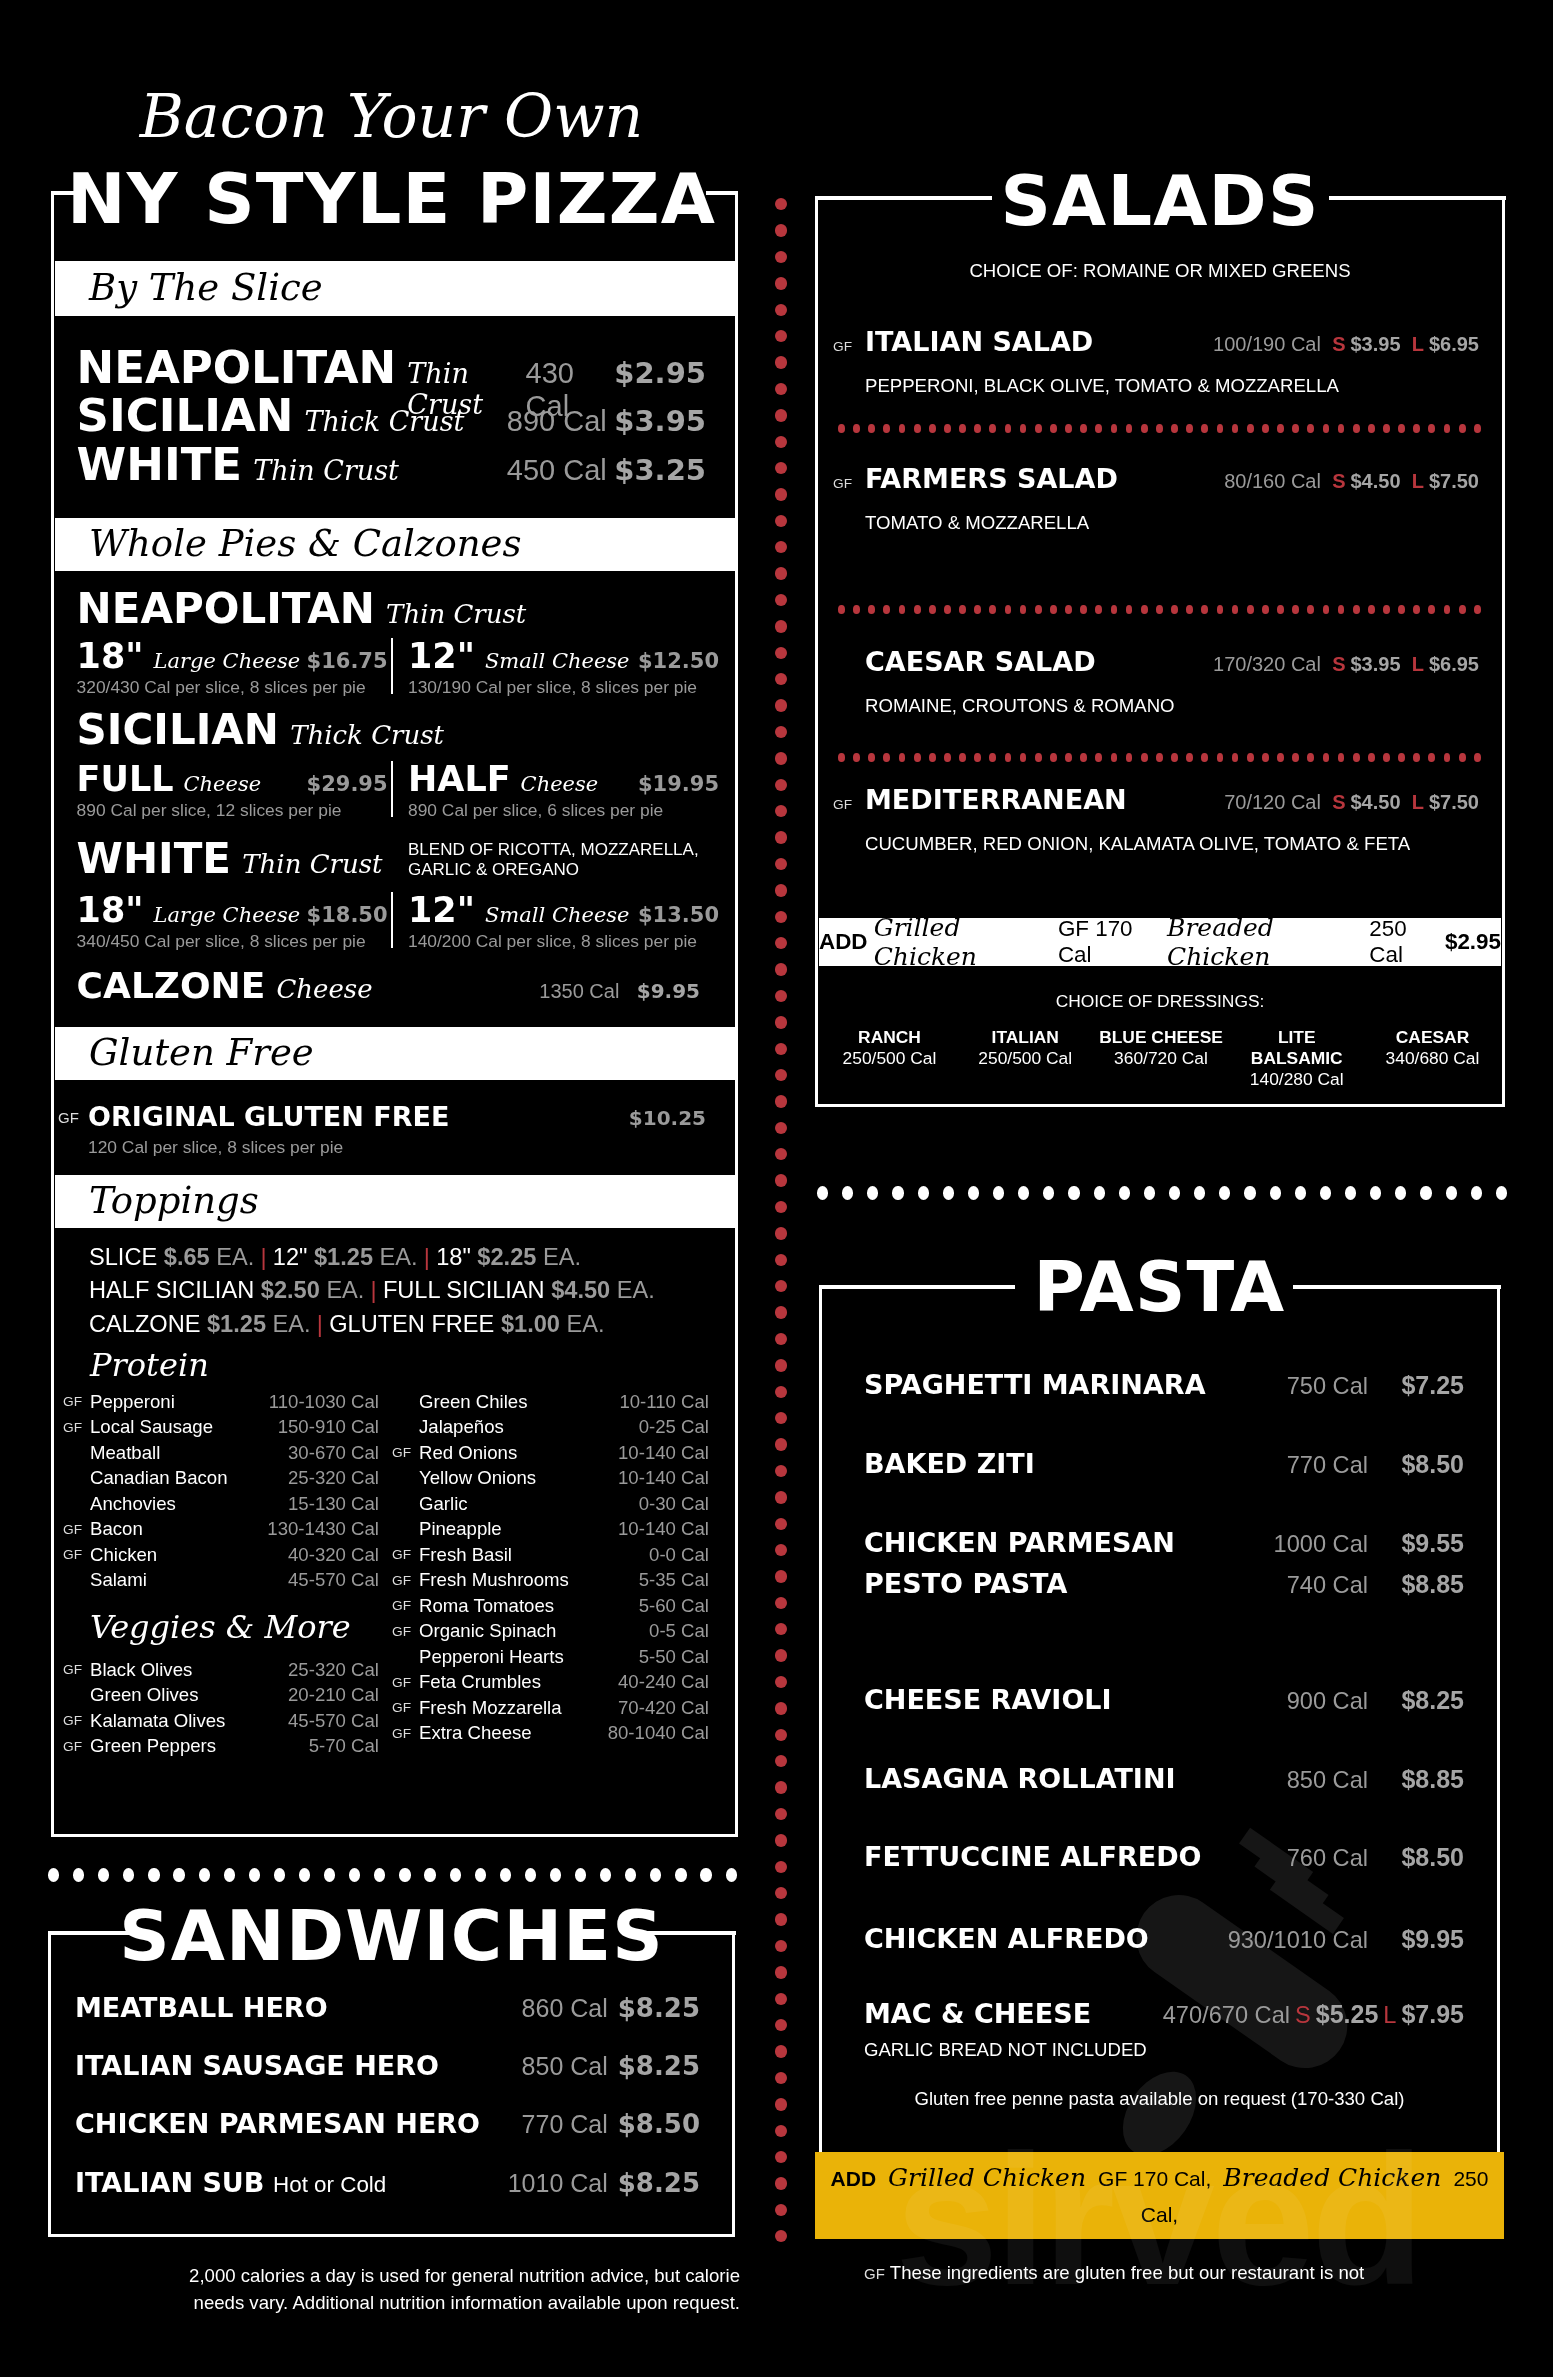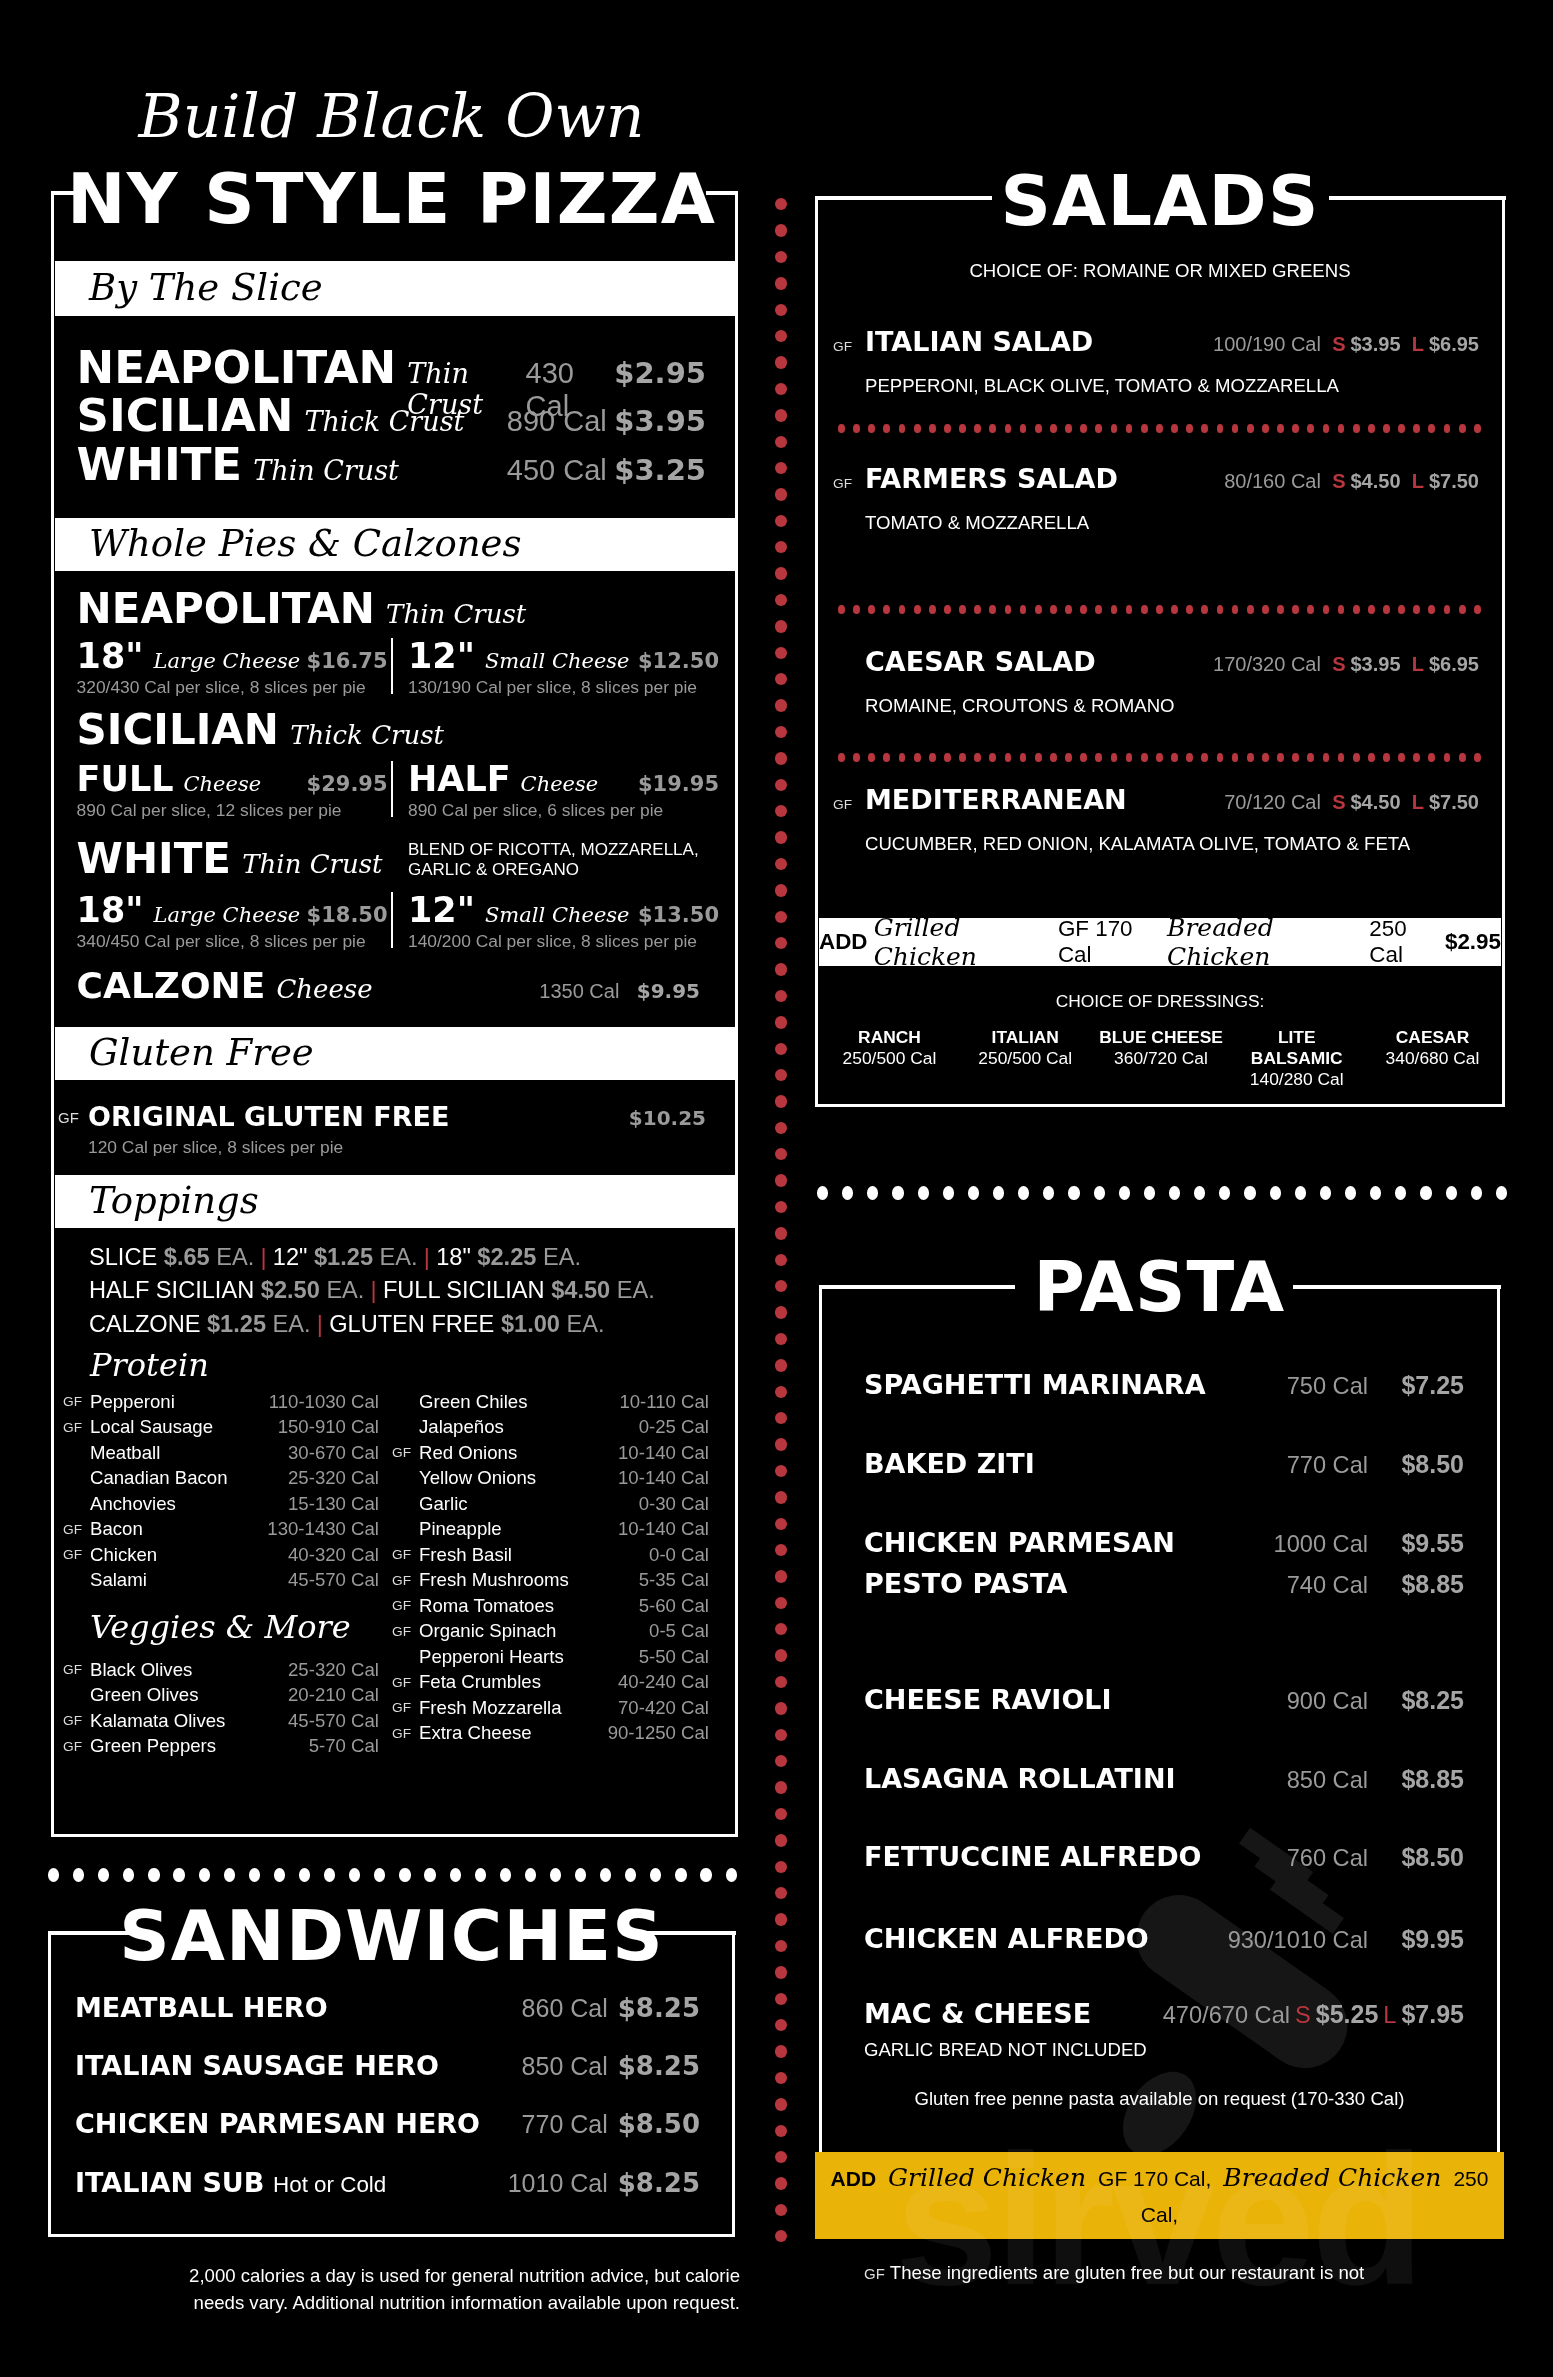--- a/index.html
+++ b/index.html
@@ -109,21 +109,21 @@
   #pasta-addon { left: 815px; top: 2152px; width: 689px; height: 87px; background: #eab308; color: #000; text-align: center; font-size: 21px; line-height: 36px; padding-top: 7.5px; }
   #footnote-right { left: 864px; top: 2262px; font-size: 18.6px; }
 
   
   #watermark { left: 895px; top: 2113px; font-size: 186px; color: rgba(255,255,255,0.06); font-weight: bold; letter-spacing: -3.7px; }
   #utensil-icon { left: 1044px; top: 1790px; width: 385px; height: 385px; opacity: 0.16; }
 </style>
 </head>
 <body>
 
-<div class="abs script" id="pizza-title-script">Build Black Own</div>
+<div class="abs script" id="pizza-title-script">Bacon Your Own</div>
 <div class="abs" id="pizza-frame"></div>
 <div class="abs" id="pizza-frame-topL"></div>
 <div class="abs" id="pizza-frame-topR"></div>
 <div class="abs heavy" id="pizza-title">NY STYLE PIZZA</div>
 
 <div class="band" style="top:261px;height:55px;">
   <span class="label script" style="top:5px;">By The Slice</span>
 </div>
 <div class="blk" style="top:316px;height:200px;">
   <div class="slice-row" style="top:25px;">
@@ -385,21 +385,21 @@
         <span class="tcal">40-240 Cal</span>
       </div>
     <div class="top-item">
         <span class="gfc">GF</span>
         <span class="tname">Fresh Mozzarella</span>
         <span class="tcal">70-420 Cal</span>
       </div>
     <div class="top-item">
         <span class="gfc">GF</span>
         <span class="tname">Extra Cheese</span>
-        <span class="tcal">90-1250 Cal</span>
+        <span class="tcal">80-1040 Cal</span>
       </div>
   </div>
 </div>
 
 <div class="dots-h" style="left:48px;top:1868px;width:689px;">
   <span></span>
     <span></span>
     <span></span>
     <span></span>
     <span></span>

